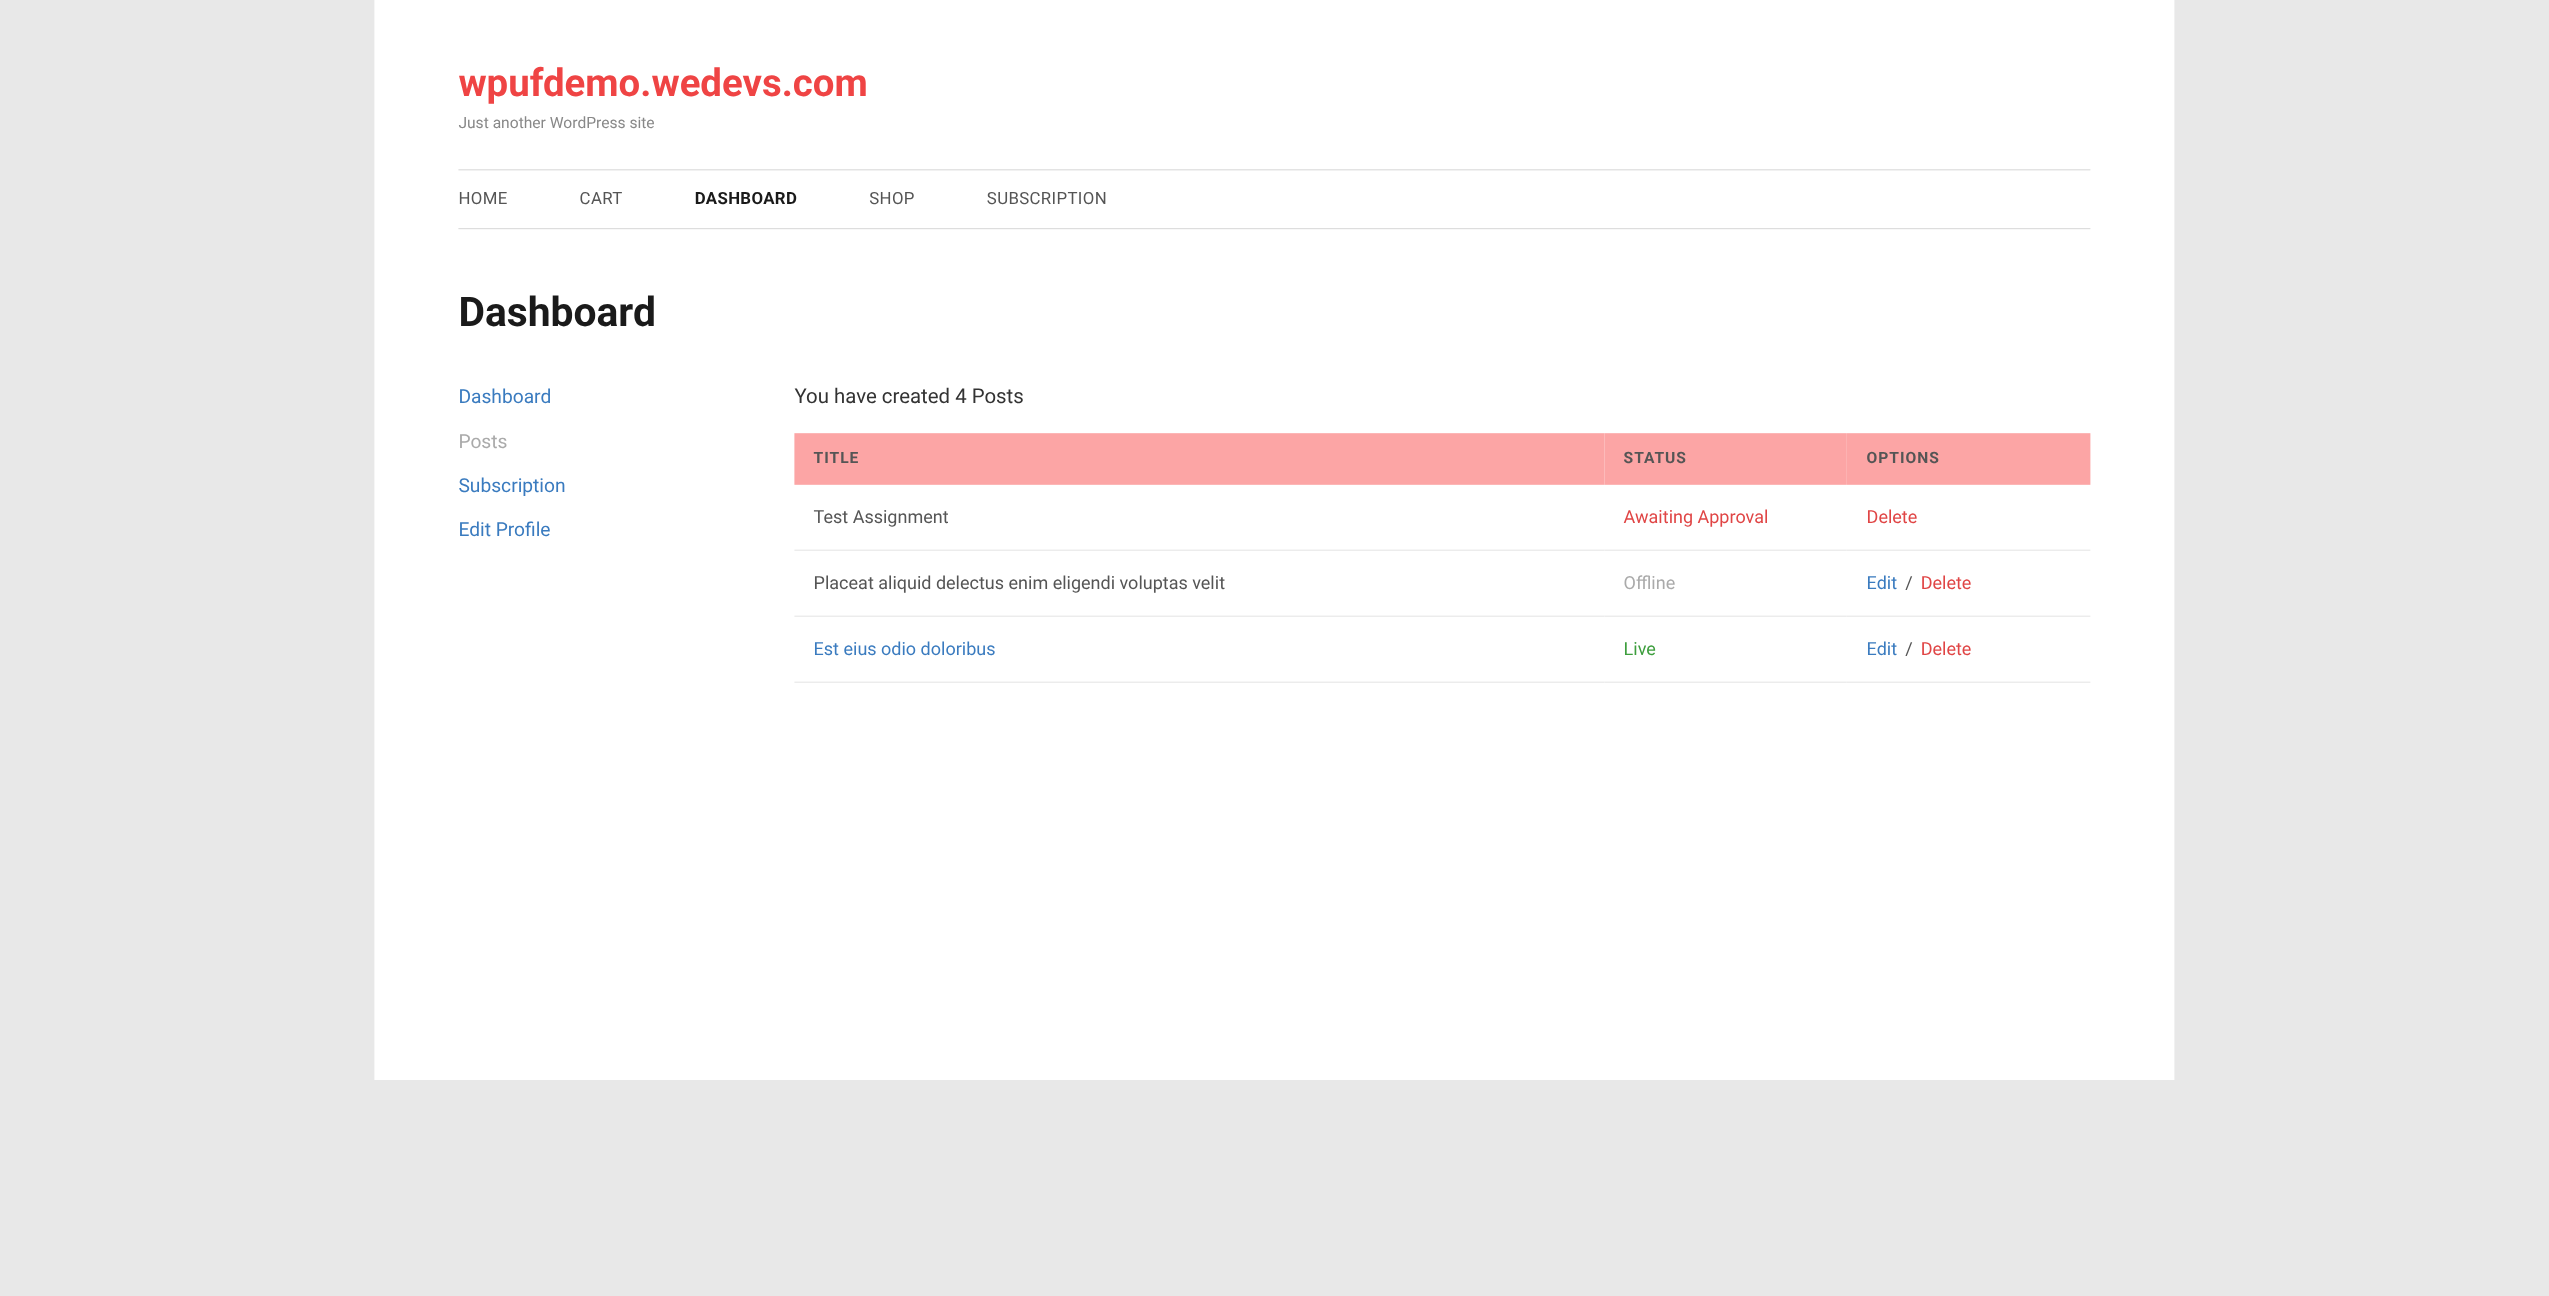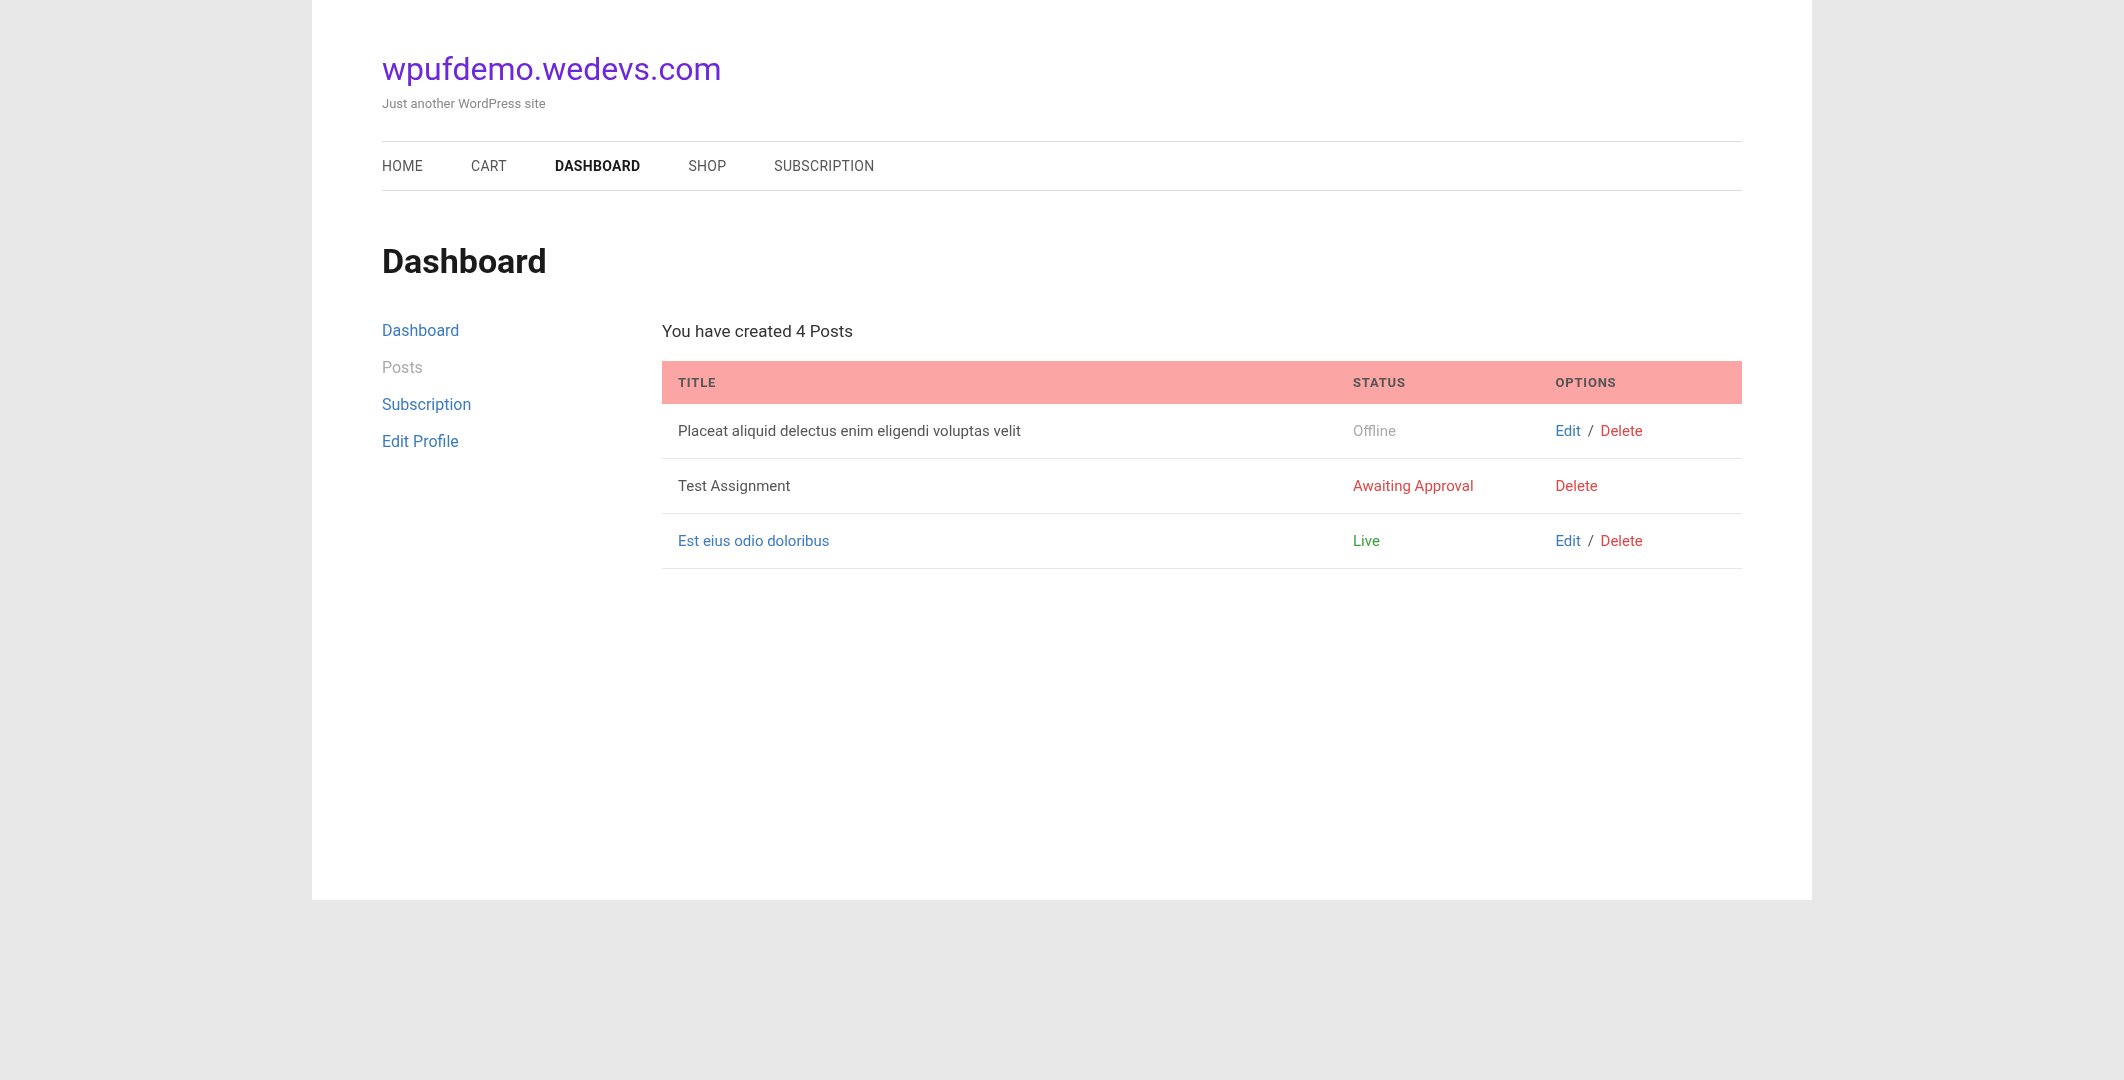--- a/index.html
+++ b/index.html
@@ -14,35 +14,35 @@
       margin: 0 auto;
       background: #fff;
       min-height: 900px;
       padding: 50px 70px 60px 70px;
     }
     .site-header {
       margin-bottom: 30px;
     }
     .site-title {
       font-size: 32px;
-      font-weight: 400;
-      color: #6d28d9;
+      font-weight: 700;
+      color: #ef4444;
       margin-bottom: 8px;
     }
     .site-tagline {
       font-size: 13px;
       color: #888;
     }
     .nav-bar {
       border-top: 1px solid #ddd;
       border-bottom: 1px solid #ddd;
       padding: 16px 0;
       margin-bottom: 50px;
       display: flex;
-      gap: 48px;
+      gap: 60px;
     }
     .nav-item {
       font-size: 14px;
       color: #555;
       cursor: pointer;
       text-decoration: none;
       font-weight: 400;
       letter-spacing: 0.3px;
     }
     .nav-item.active {
@@ -152,46 +152,46 @@
           <tr>
             <th class="col-title">TITLE</th>
             <th class="col-status">STATUS</th>
             <th class="col-options">OPTIONS</th>
           </tr>
         </thead>
         <tbody>
 
           <tr>
             <td>
+              <span>Test Assignment</span>
+            </td>
+            <td>
+              <span class="status-awaiting">Awaiting Approval</span>
+            </td>
+            <td>
+              <a class="link-delete">Delete</a>
+            </td>
+          </tr>
+
+          <tr>
+            <td>
               <span>Placeat aliquid delectus enim eligendi voluptas velit</span>
             </td>
             <td>
               <span class="status-offline">Offline</span>
             </td>
             <td>
               <a class="link-blue">Edit</a>
               <span class="options-sep"> / </span>
               <a class="link-delete">Delete</a>
             </td>
           </tr>
 
           <tr>
             <td>
-              <span>Test Assignment</span>
-            </td>
-            <td>
-              <span class="status-awaiting">Awaiting Approval</span>
-            </td>
-            <td>
-              <a class="link-delete">Delete</a>
-            </td>
-          </tr>
-
-          <tr>
-            <td>
               <a class="link-blue">Est eius odio doloribus</a>
             </td>
             <td>
               <span class="status-live">Live</span>
             </td>
             <td>
               <a class="link-blue">Edit</a>
               <span class="options-sep"> / </span>
               <a class="link-delete">Delete</a>
             </td>

